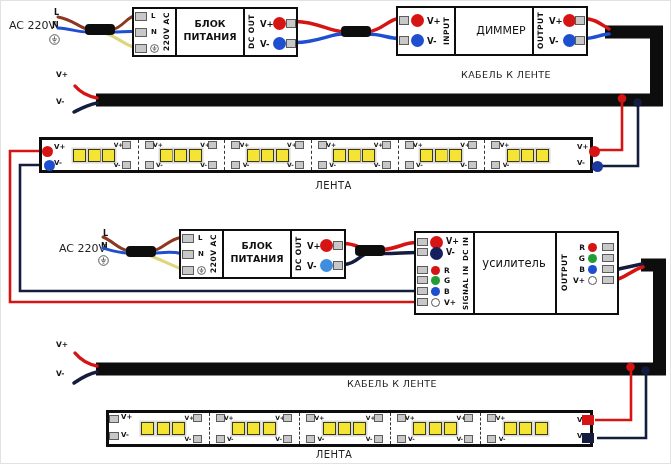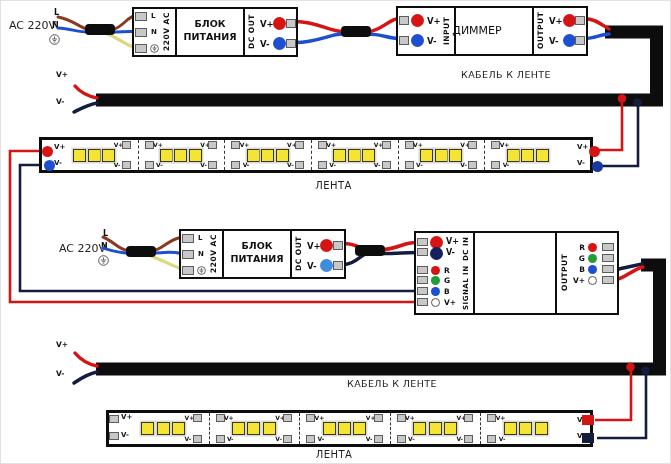--- a/index.html
+++ b/index.html
@@ -134,21 +134,21 @@
 
   <div class="box" style="left:395px;top:5px;width:192px;height:50px;">
     <span class="pad" style="left:1px;top:8px;width:10px;height:9px;"></span>
     <span class="circ c-red" style="left:13px;top:6px;width:13px;height:13px;"></span>
     <span class="lab" style="left:29px;top:9px;font-size:8.5px;">V+</span>
     <span class="pad" style="left:1px;top:28px;width:10px;height:9px;"></span>
     <span class="circ c-blue" style="left:13px;top:26px;width:13px;height:13px;"></span>
     <span class="lab" style="left:29px;top:29px;font-size:8.5px;">V-</span>
     <div class="vtext" style="left:42px;top:2px;width:13px;height:41px;font-size:7.5px;">INPUT</div>
     <div class="vdiv" style="left:56px;"></div>
-    <div class="title" style="left:40px;top:16px;width:78px;font-size:11px;">ДИММЕР</div>
+    <div class="title" style="left:64px;top:16px;width:78px;font-size:11px;">ДИММЕР</div>
     <div class="vdiv" style="left:134px;"></div>
     <div class="vtext" style="left:136px;top:2px;width:14px;height:41px;font-size:7.5px;">OUTPUT</div>
     <span class="lab" style="left:151px;top:9px;font-size:8.5px;">V+</span>
     <span class="circ c-red" style="left:165px;top:6px;width:13px;height:13px;"></span>
     <span class="pad" style="left:177px;top:8px;width:10px;height:9px;"></span>
     <span class="lab" style="left:151px;top:29px;font-size:8.5px;">V-</span>
     <span class="circ c-blue" style="left:165px;top:26px;width:13px;height:13px;"></span>
     <span class="pad" style="left:177px;top:28px;width:10px;height:9px;"></span>
   </div>
 
@@ -302,20 +302,21 @@
     <span class="pad" style="left:1px;top:54px;width:11px;height:8px;"></span>
     <span class="circ c-blue" style="left:15px;top:54px;width:9px;height:9px;"></span>
     <span class="lab" style="left:28px;top:55px;font-size:7.5px;">B</span>
     <span class="pad" style="left:1px;top:65px;width:11px;height:8px;"></span>
     <span class="circ c-open" style="left:15px;top:65px;width:9px;height:9px;"></span>
     <span class="lab" style="left:28px;top:66px;font-size:7.5px;">V+</span>
     <div class="vtext" style="left:44px;top:2px;width:12px;height:28px;font-size:7px;">DC IN</div>
     <div class="vtext" style="left:44px;top:31px;width:12px;height:47px;font-size:7px;">SIGNAL IN</div>
     <div class="vdiv" style="left:57px;"></div>
     <div class="title" style="left:57px;top:23px;width:82px;font-size:11.5px;">
+      <div>усилитель</div>
     </div>
     <div class="vdiv" style="left:139px;"></div>
     <div class="vtext" style="left:142px;top:7px;width:14px;height:64px;font-size:7.5px;">OUTPUT</div>
     <span class="lab" style="left:157px;top:11px;width:12px;text-align:right;font-size:7.5px;">R</span>
     <span class="circ c-red" style="left:172px;top:10px;width:9px;height:9px;"></span>
     <span class="pad" style="left:186px;top:10px;width:12px;height:8px;"></span>
     <span class="lab" style="left:157px;top:22px;width:12px;text-align:right;font-size:7.5px;">G</span>
     <span class="circ c-green" style="left:172px;top:21px;width:9px;height:9px;"></span>
     <span class="pad" style="left:186px;top:21px;width:12px;height:8px;"></span>
     <span class="lab" style="left:157px;top:33px;width:12px;text-align:right;font-size:7.5px;">B</span>

